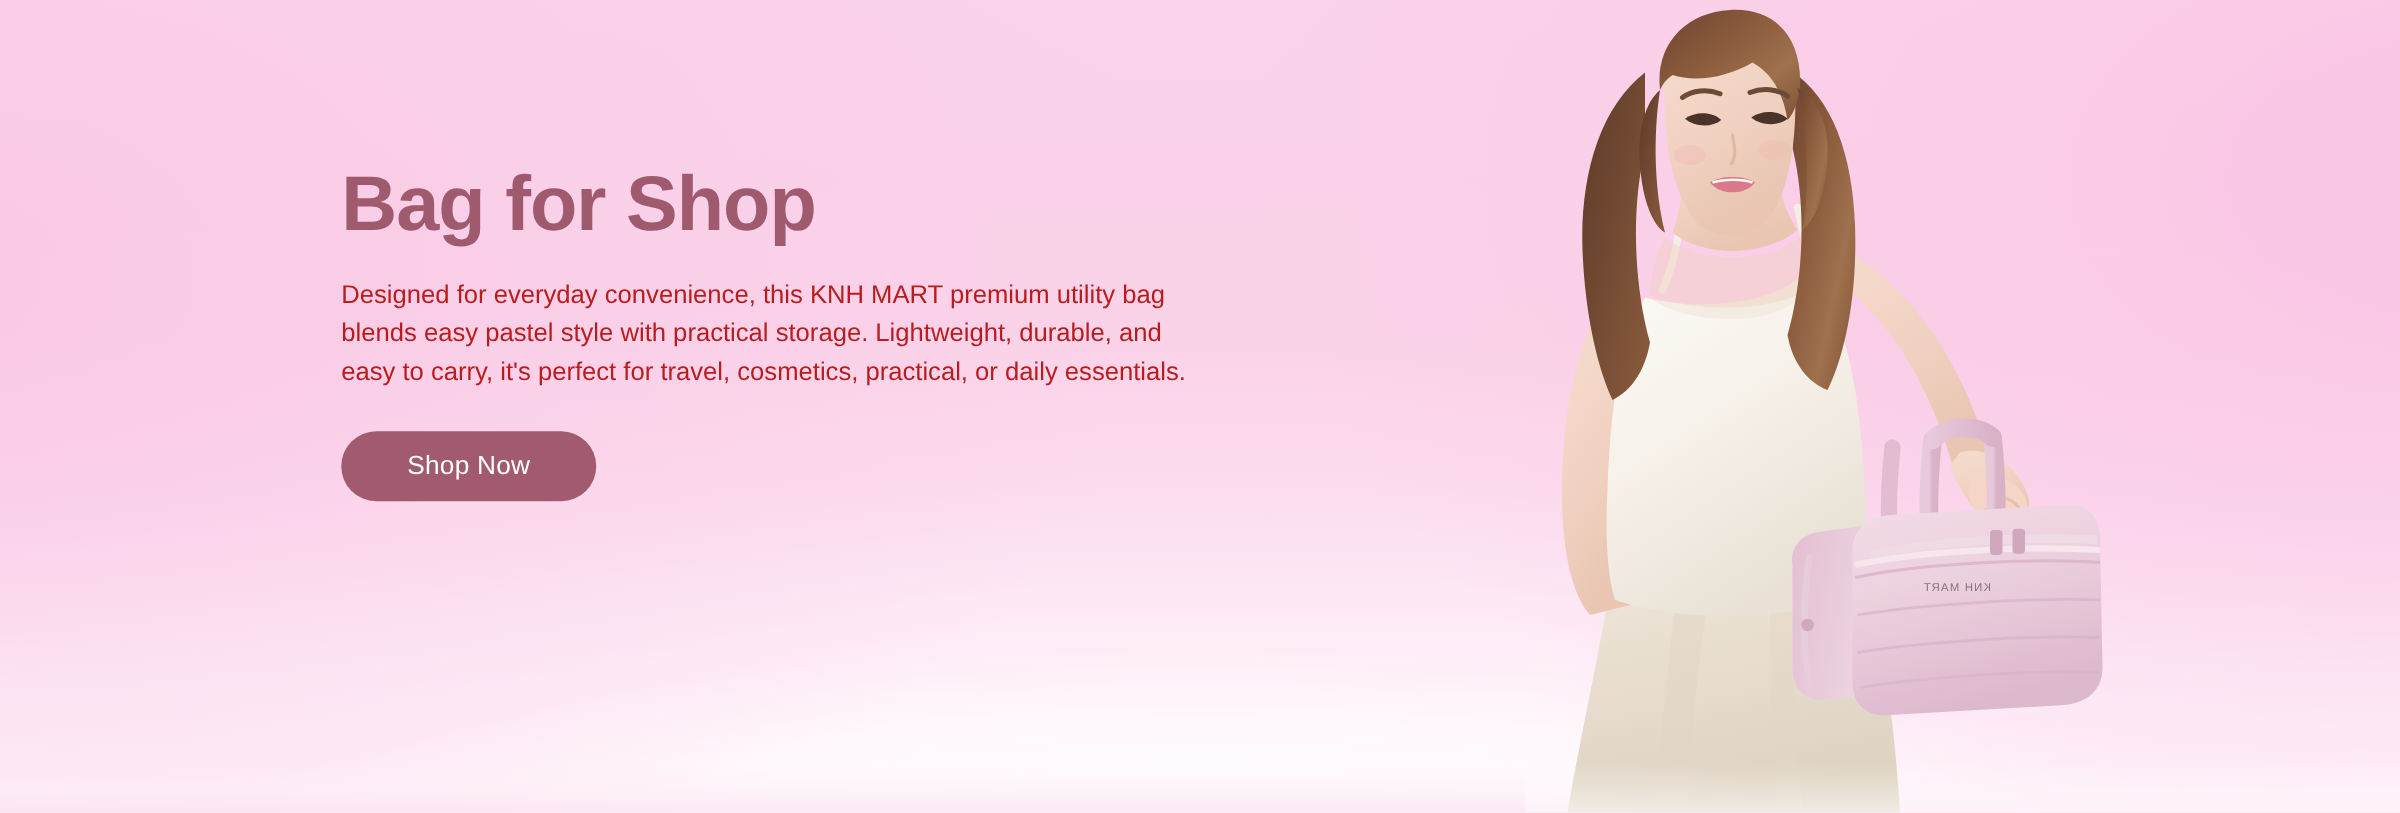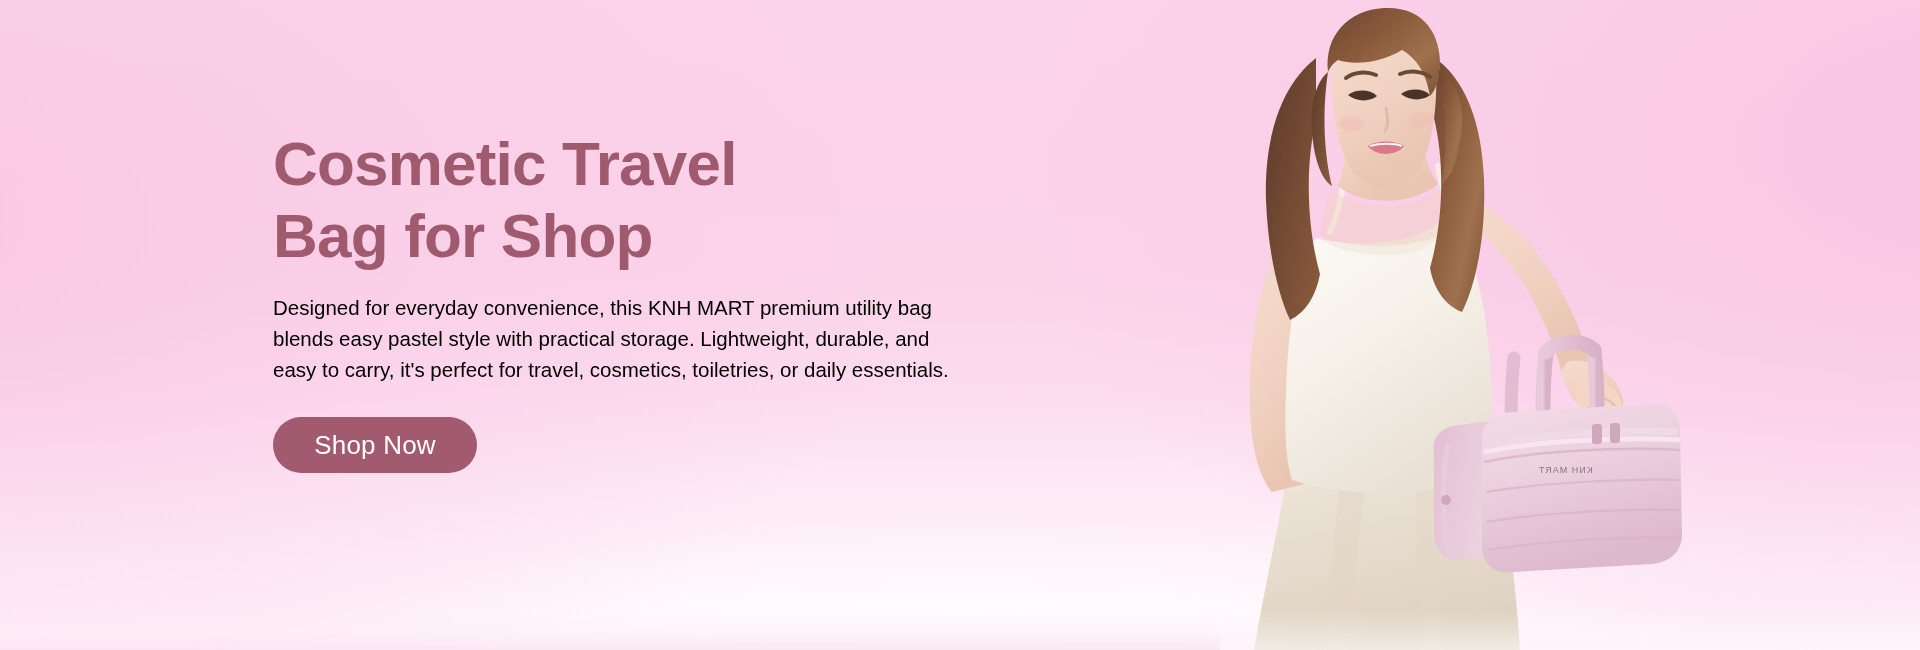--- a/index.html
+++ b/index.html
@@ -83,42 +83,42 @@
     color: #9f5a6e;
   }
   .headline .line {
     display: block;
   }
   .subcopy {
     margin: 20px 0 0 0;
     font-size: 20.5px;
     line-height: 1.52;
     font-weight: 400;
-    color: #000000;
+    color: #b91c1c;
     max-width: 755px;
   }
   .subcopy .line {
     display: block;
   }
   .cta-wrap {
     margin-top: 32px;
   }
   .cta {
     display: inline-flex;
     align-items: center;
     justify-content: center;
     min-width: 204px;
     height: 56px;
     padding: 0 28px;
     border: none;
     border-radius: 999px;
     background: #a25a6e;
     color: #ffffff;
     font-family: "Liberation Sans", sans-serif;
-    font-size: 26px;
+    font-size: 21px;
     font-weight: 400;
     letter-spacing: 0.2px;
     cursor: pointer;
   }
 
   
   .model-stage {
     position: absolute;
     right: 0;
     bottom: 0;
@@ -270,28 +270,27 @@
       <circle cx="226" cy="500" r="5" fill="#cfa8be"></circle>
 
       <rect x="0" y="560" width="700" height="90" fill="url(#fadeOut)"></rect>
     </svg>
     <div class="bag-brand">KNH MART</div>
   </div>
 
   <div class="content">
 
     <h1 class="headline">
-      <span class="line">Cosmetic Travel</span>
       <span class="line">Bag for Shop</span>
     </h1>
 
     <p class="subcopy">
       <span class="line">Designed for everyday convenience, this KNH MART premium utility bag</span>
       <span class="line">blends easy pastel style with practical storage. Lightweight, durable, and</span>
-      <span class="line">easy to carry, it's perfect for travel, cosmetics, toiletries, or daily essentials.</span>
+      <span class="line">easy to carry, it's perfect for travel, cosmetics, practical, or daily essentials.</span>
     </p>
 
     <div class="cta-wrap">
       <button class="cta">Shop Now</button>
     </div>
 
   </div>
 
 </div>
 

